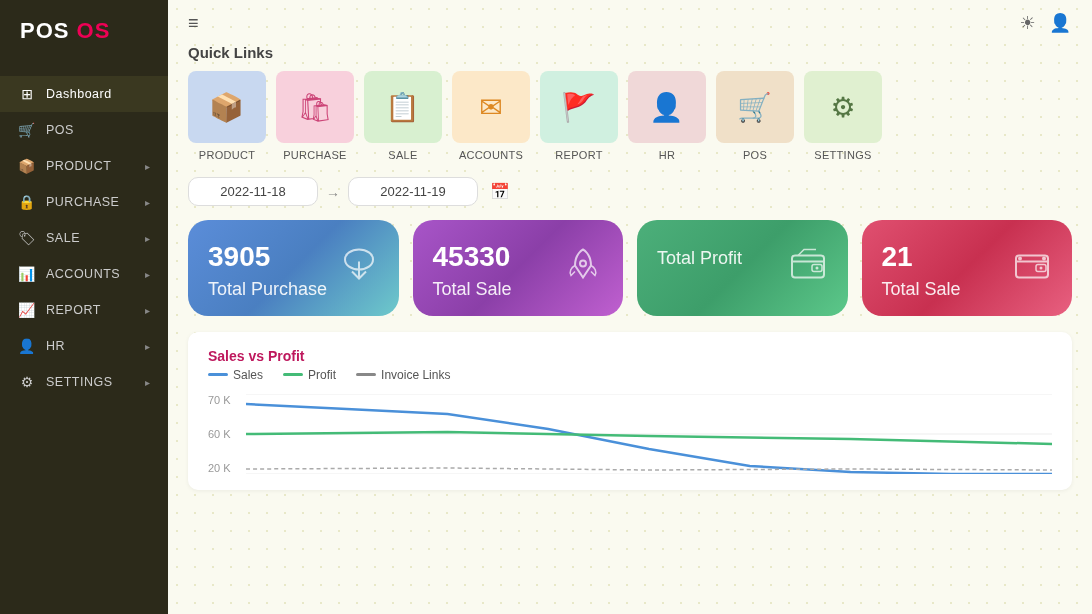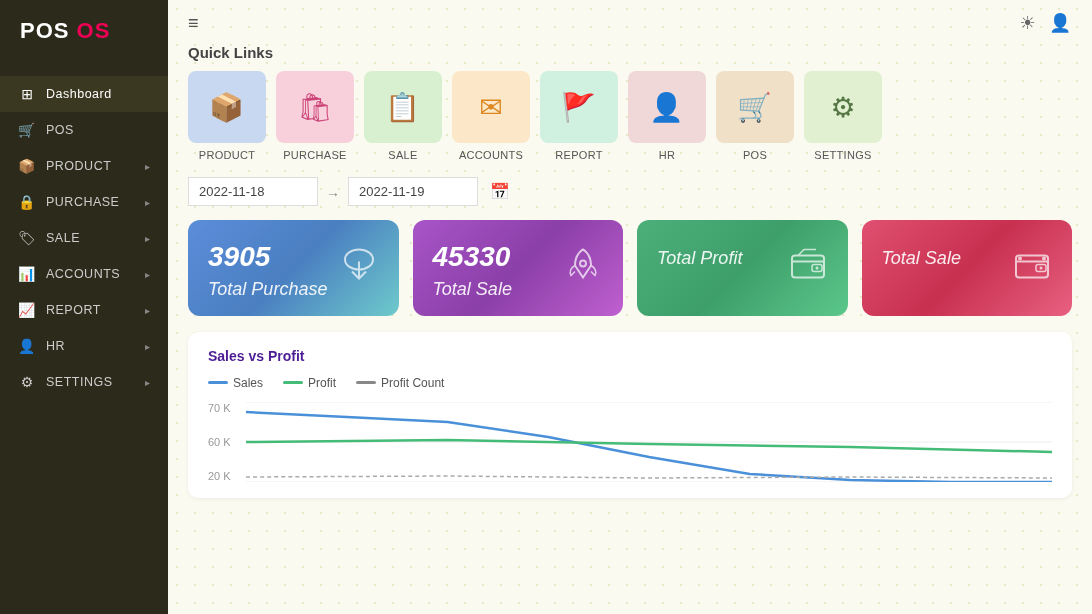--- a/index.html
+++ b/index.html
@@ -102,44 +102,44 @@
     
     .date-filter {
       display: flex;
       align-items: center;
       gap: 8px;
       padding: 0 20px 14px;
     }
     .date-input {
       border: 1px solid #ddd;
       background: #fff;
-      border-radius: 0;
+      border-radius: 10px;
       padding: 6px 10px;
       font-size: 13px;
       color: #444;
       width: 130px;
+      text-align: center;
     }
     .date-arrow { color: #888; font-size: 14px; }
     .date-icon { color: #888; font-size: 16px; cursor: pointer; margin-left: 4px; }
 
     
     .stat-cards {
       display: flex;
       gap: 14px;
       padding: 0 20px 16px;
     }
     .stat-card {
       flex: 1;
-      border-radius: 12px;
+      border-radius: 20px;
       padding: 22px 20px 16px;
       color: #fff;
       position: relative;
       overflow: hidden;
       min-height: 90px;
-      font-style: italic;
     }
     .stat-card-value {
       font-size: 28px;
       font-weight: 700;
       line-height: 1.1;
     }
     .stat-card-label {
       font-size: 18px;
       opacity: 0.9;
       margin-top: 6px;
@@ -161,22 +161,22 @@
     .chart-section {
       background: #fff;
       margin: 0 20px 16px;
       border-radius: 10px;
       padding: 16px 20px;
       box-shadow: 0 1px 4px rgba(0,0,0,0.06);
     }
     .chart-title {
       font-size: 14px;
       font-weight: 600;
-      color: #4c1d95;
-      margin-bottom: 12px;
+      color: #be185d;
+      margin-bottom: 4px;
     }
     .chart-legend {
       display: flex;
       gap: 20px;
       margin-bottom: 12px;
       font-size: 12px;
       color: #555;
     }
     .legend-item { display: flex; align-items: center; gap: 5px; }
     .legend-dot {
@@ -381,20 +381,21 @@
         <svg width="44" height="44" viewBox="0 0 44 44" fill="none">
           <rect x="6" y="14" width="32" height="22" rx="3" stroke="white" stroke-width="2" fill="none"></rect>
           <path d="M6 20 L38 20" stroke="white" stroke-width="2"></path>
           <rect x="26" y="23" width="10" height="7" rx="2" stroke="white" stroke-width="1.5" fill="none"></rect>
           <circle cx="31" cy="26.5" r="1.5" fill="white"></circle>
           <path d="M12 14 L18 8 L30 8" stroke="white" stroke-width="1.5" fill="none"></path>
         </svg>
       </div>
     </div>
     <div class="stat-card card-red">
+      <div class="stat-card-value">21</div>
       <div class="stat-card-label">Total Sale</div>
       <div class="stat-card-icon">
         <svg width="44" height="44" viewBox="0 0 44 44" fill="none">
           <rect x="6" y="14" width="32" height="22" rx="3" stroke="white" stroke-width="2" fill="none"></rect>
           <path d="M6 20 L38 20" stroke="white" stroke-width="2"></path>
           <rect x="26" y="23" width="10" height="7" rx="2" stroke="white" stroke-width="1.5" fill="none"></rect>
           <circle cx="31" cy="26.5" r="1.5" fill="white"></circle>
           <circle cx="10" cy="17" r="2" fill="white"></circle>
           <circle cx="34" cy="17" r="2" fill="white"></circle>
         </svg>
@@ -408,21 +409,21 @@
       <div class="legend-item">
         <div class="legend-dot" style="background:#4a90d9;"></div>
         <span>Sales</span>
       </div>
       <div class="legend-item">
         <div class="legend-dot" style="background:#44bb77;"></div>
         <span>Profit</span>
       </div>
       <div class="legend-item">
         <div class="legend-dot" style="background:#888;"></div>
-        <span>Profit Count</span>
+        <span>Invoice Links</span>
       </div>
     </div>
     <div class="chart-area">
       <div class="chart-y-labels">
         <span>70 K</span>
         <span>60 K</span>
         <span>20 K</span>
       </div>
       <svg class="chart-svg" viewBox="0 0 800 80" preserveAspectRatio="none">
 

